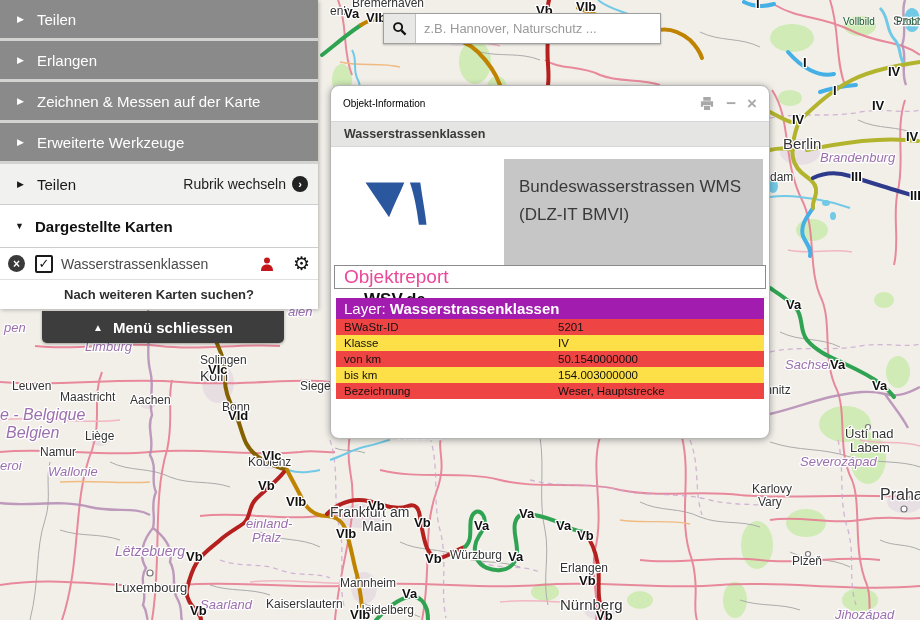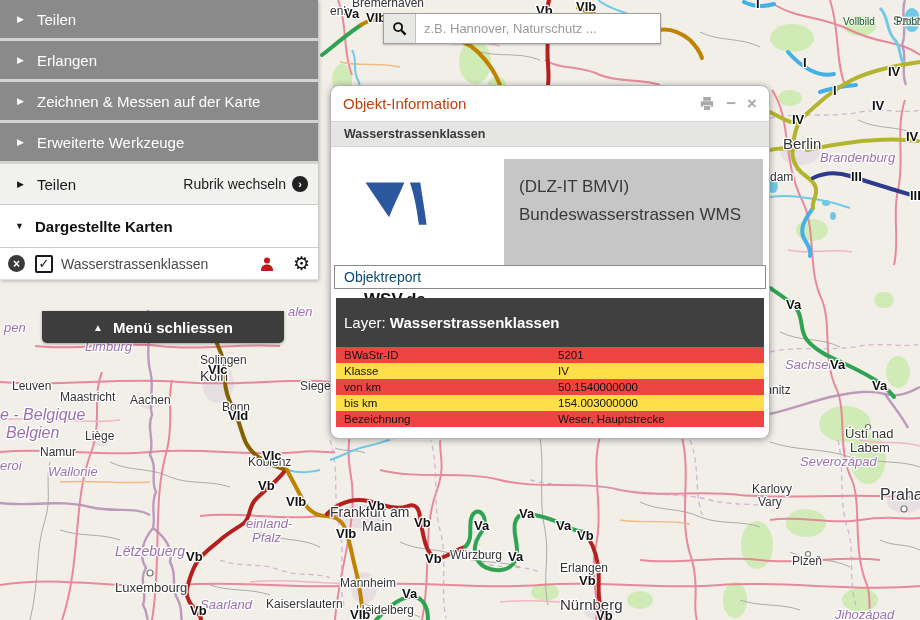--- a/index.html
+++ b/index.html
@@ -55,39 +55,39 @@
   .menu-close{position:absolute;left:42px;top:311px;width:242px;height:32px;background:#3d3d3d;
        border:0;border-radius:0 0 5px 5px;color:#fff;font-size:15px;font-weight:bold;cursor:pointer;
        display:flex;align-items:center;justify-content:center;gap:10px;
        font-family:"Liberation Sans",sans-serif;box-shadow:0 1px 3px rgba(0,0,0,.35);}
   .menu-close .arr{font-size:10px;}
 
   
   .dialog{position:absolute;left:330px;top:85px;width:438px;height:352px;background:#fff;
        border:1px solid #b5b5b5;border-radius:9px;box-shadow:0 1px 7px rgba(0,0,0,.35);overflow:hidden;}
   .dlg-head{height:35px;display:flex;align-items:center;padding:0 12px;}
-  .dlg-title{font-size:15px;color:#c2410c;}
+  .dlg-title{font-size:10px;color:#000000;}
   .dlg-icons{margin-left:auto;display:flex;align-items:center;gap:11px;color:#a9a9a9;}
   .dlg-icons .ic{cursor:pointer;font-size:17px;font-weight:bold;line-height:1;color:#a9a9a9;}
   .dlg-sub{height:24px;background:#e5e5e4;border-top:1px solid #d6d6d6;border-bottom:1px solid #d6d6d6;
        display:flex;align-items:center;padding:0 13px;font-size:12.5px;font-weight:bold;color:#3a3a3a;}
   .dlg-body{position:relative;height:290px;}
   .logo-svg{position:absolute;left:30px;top:30px;}
   .logo-title{position:absolute;left:33px;top:143px;font-size:17px;font-weight:bold;color:#111;}
   .logo-l1{position:absolute;left:34px;top:166px;font-size:11px;color:#111;}
   .logo-l2{position:absolute;left:34px;top:180px;font-size:11px;color:#111;}
   .logo-l3{position:absolute;left:34px;top:194px;font-size:11px;color:#111;}
   .service-box{position:absolute;left:173px;top:12px;width:259px;height:118px;background:#c6c6c6;
        padding:14px 0 0 15px;box-sizing:border-box;font-size:17px;color:#3a3a3a;line-height:1.65;}
   .report-box{position:absolute;left:3px;top:118px;width:432px;height:24px;border:1px solid #8a8a8a;
        background:#fff;display:flex;align-items:center;padding-left:9px;box-sizing:border-box;
-       font-size:14px;color:#0c4a6e;}
+       font-size:19px;color:#ec4899;}
   .obj-table{position:absolute;left:5px;top:151px;width:428px;border-collapse:collapse;
        font-size:11.5px;color:#111;}
-  .obj-table .hdr td{background:#404040;color:#fff;font-size:15px;padding:16px 8px;}
+  .obj-table .hdr td{background:#a21caf;color:#fff;font-size:15px;padding:2px 8px;}
   .obj-table .hdr .lname{font-weight:bold;}
   .obj-table td{padding:1px 8px;height:14px;}
   .obj-table tr.odd td{background:#ef4444;margin-top:48px;}
   .obj-table tr.even td{background:#fde047;}
   .obj-table td.val{width:50%;}
 </style>
 </head>
 <body>
 
 <div class="stage">
@@ -399,20 +399,21 @@
       <span class="layer-label">Wasserstrassenklassen</span>
       <span class="layer-icons">
         <svg width="16" height="16" viewBox="0 0 16 16">
           <circle cx="8" cy="4.5" r="3" fill="#c4171c"></circle>
           <path d="M2,15 C2,10 5,8.6 8,8.6 C11,8.6 14,10 14,15 Z" fill="#c4171c"></path>
         </svg>
         <span class="gear">⚙</span>
       </span>
     </div>
 
+    <div class="more-link">Nach weiteren Karten suchen?</div>
   </div>
 
   <button class="menu-close">
     <span class="arr">▲</span>
     <span>Menü schliessen</span>
   </button>
 
   <div class="dialog">
     <div class="dlg-head">
       <span class="dlg-title">Objekt-Information</span>
@@ -432,22 +433,22 @@
       <svg class="logo-svg" width="70" height="52" viewBox="0 0 100 75">
         <path d="M6,8 L62,8 C55,25 47,40 40,58 Z" fill="#2b579f"></path>
         <path d="M70,8 L85,8 C88,30 92,50 94,69 L83,69 C80,45 76,25 70,8 Z" fill="#2b579f"></path>
       </svg>
       <div class="logo-title">WSV.de</div>
       <div class="logo-l1">Wasser- und</div>
       <div class="logo-l2">Schifffahrtsverwaltung</div>
       <div class="logo-l3">des Bundes</div>
 
       <div class="service-box">
+        <div>Bundeswasserstrassen WMS</div>
         <div>(DLZ-IT BMVI)</div>
-        <div>Bundeswasserstrassen WMS</div>
       </div>
 
       <div class="report-box">Objektreport</div>
 
       <table class="obj-table">
         <tbody>
             <tr class="hdr">
           <td colspan="2"><span>Layer: </span><span class="lname">Wasserstrassenklassen</span></td>
         </tr>
         <tr class="odd">

